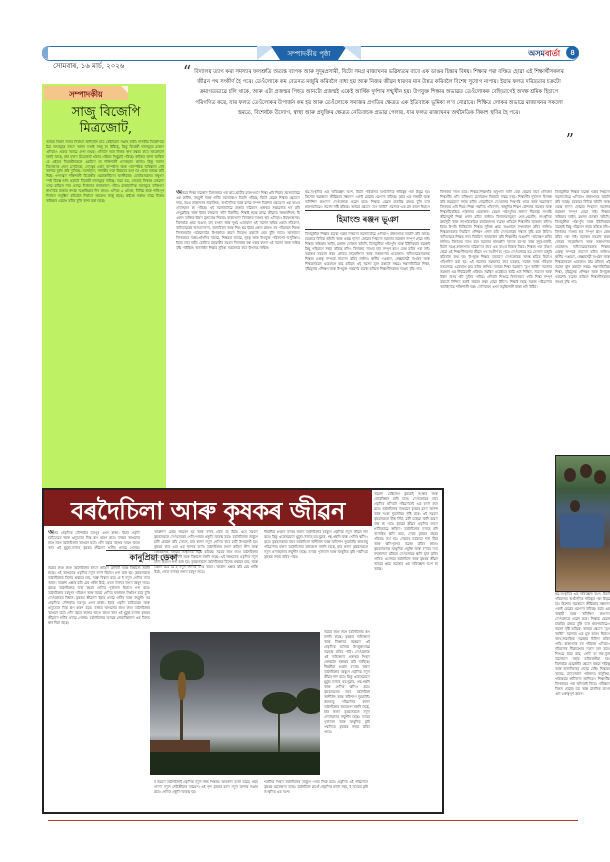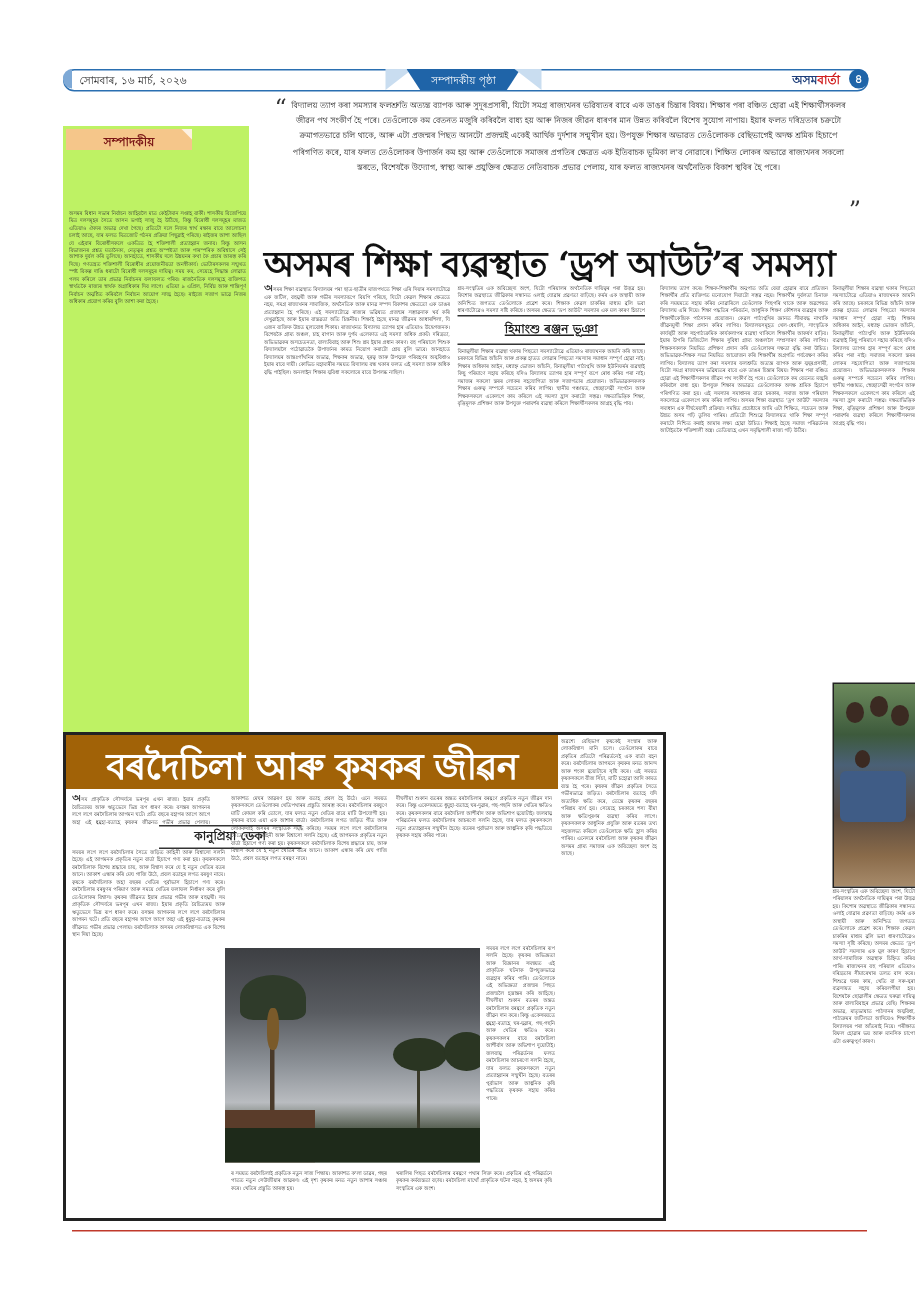--- a/index.html
+++ b/index.html
@@ -2,21 +2,21 @@
 <html><head>
 <meta charset="utf-8">
 <style>
   html, body { margin:0; padding:0; background:#ffffff; }
   body { width:610px; height:862px; position:relative; overflow:hidden; font-family:"DejaVu Sans", sans-serif; color:#222; }
   .page { position:absolute; left:0; top:0; width:610px; height:862px; }
 
   
   .hdr { position:absolute; left:42px; top:46px; width:535px; height:13px; border:1px solid #2a6fb1; border-radius:8px 8px 8px 8px; background:#fff; }
   .hdr-cap { position:absolute; left:-1px; top:-1px; width:6px; height:13px; background:#7ea9d6; border-radius:8px 0 0 8px; }
-  .hdr-date { position:absolute; left:10px; top:1px; font-size:7px; color:#222; }
+  .hdr-date { position:absolute; left:10px; top:13px; font-size:7px; color:#222; }
   .hdr-center { position:absolute; left:214px; top:-1px; width:104px; height:14px; }
   .hdr-center .tri-l { position:absolute; left:0; top:0; width:0; height:0; border-left:18px solid #c9ddf0; border-bottom:14px solid transparent; }
   .hdr-center .mid { position:absolute; left:14px; top:0; width:76px; height:14px; background:#1f64a8; clip-path:polygon(0 0,100% 0,88% 100%,12% 100%); }
   .hdr-center .tri-r { position:absolute; right:0; top:0; width:0; height:0; border-right:18px solid #c9ddf0; border-bottom:14px solid transparent; }
   .hdr-center .lbl { position:absolute; left:0; width:104px; top:2px; text-align:center; font-size:7px; color:#fff; }
   .hdr-brand { position:absolute; right:18px; top:0px; font-size:8px; font-weight:bold; color:#1f3f7a;text-align:right; }
   .hdr-brand .red { color:#d01d1d; }
   .hdr-num { position:absolute; right:-1px; top:-1px; width:13px; height:13px; border-radius:50%; background:#1f64a8; color:#fff; font-size:8px; text-align:center; line-height:13px; font-weight:bold; }
 
   
@@ -31,29 +31,29 @@
   .quote { position:absolute; left:178px; top:64px; width:400px; height:92px; }
   .quote .q1 { position:absolute; left:5px; top:-2px; font-family:"DejaVu Serif", serif; font-size:16px; color:#333; }
   .quote .q2 { position:absolute; right:4px; top:66px; font-family:"DejaVu Serif", serif; font-size:16px; color:#333; }
   .quote .txt { position:absolute; left:12px; top:2px; width:378px; font-size:5.3px; line-height:10.2px; text-align:center; color:#222; }
 
   .headline { position:absolute; left:176px; top:158px; width:400px; font-family:"DejaVu Serif", serif; font-size:23px; font-weight:bold; color:#111; white-space:nowrap; letter-spacing:-0.5px; }
 
   
   .col { position:absolute; font-size:3.4px; line-height:5px; color:#333; text-align:justify; overflow:hidden; }
   .col .dropcap { font-weight:bold; font-size:7px; }
-  .byline { position:absolute; left:305px; top:210px; width:125px; height:18px; border-top:1px solid #333; border-bottom:1px solid #333; text-align:center; font-size:8px; font-weight:bold; color:#222; line-height:17px;text-decoration:underline; }
+  .byline { position:absolute; left:305px; top:210px; width:125px; height:18px; border-top:1px solid #333; border-bottom:1px solid #333; text-align:center; font-size:8px; font-weight:bold; color:#222; line-height:17px; }
 
   
   .photo1 { position:absolute; left:555px; top:455px; width:55px; height:135px; border:1px solid #222; background:linear-gradient(180deg,#6c8a5c 0%,#3d5a3c 25%,#4a6076 40%,#5a4a3e 65%,#8a6b4a 85%,#a78b6b 100%); overflow:hidden; }
   .photo1 .p { position:absolute; border-radius:50%; background:#3b2a22; }
 
   
   .box2 { position:absolute; left:42px; top:488px; width:398px; height:322px; border:2px solid #222; background:#fff; }
-  .box2-head { position:absolute; left:0; top:0; width:328px; height:36px; background:#a16207; }
+  .box2-head { position:absolute; left:0; top:0; width:328px; height:36px; background:#7f1d1d; }
   .box2-head .t { position:absolute; left:0; width:328px; top:2px; text-align:center; font-family:"DejaVu Serif", serif; font-size:24px; color:#fff; font-weight:bold; white-space:nowrap; letter-spacing:-0.5px; }
   .box2-byline { position:absolute; left:62px; top:60px; width:95px; height:14px; border-top:1px solid #333; border-bottom:1px solid #333; text-align:center; font-size:8px; font-weight:bold; line-height:13px; color:#222; background:#fff; }
 
   
   .photo2 { position:absolute; left:150px; top:632px; width:170px; height:143px; background:linear-gradient(180deg,#3d3f43 0%,#595c61 30%,#8e9399 55%,#b9bcc0 72%,#46503f 86%,#1f2a1c 100%); overflow:hidden; }
   .palm { position:absolute; background:#2a3522; }
 
   .redline { position:absolute; left:48px; top:820px; width:530px; height:1px; background:#c0392b; }
 </style>
 </head>
@@ -73,31 +73,31 @@
     <span class="hdr-brand"><span>অসম</span><span class="red">বাৰ্তা</span></span>
     <span class="hdr-num">৪</span>
   </div>
 
   <div class="editorial">
     <div class="ed-tag">
       <span class="lbl">সম্পাদকীয়</span>
       <span class="corner"></span>
     </div>
     <div class="ed-title">
+      <div>সাজু বিজেপি মিত্ৰজোট,</div>
     </div>
     <div class="ed-body">অসমৰ বিধান সভাৰ নিৰ্বাচন আহিবলৈ মাত্ৰ কেইটামান সপ্তাহ বাকী। শাসকীয় বিজেপিয়ে মিত্ৰ দলসমূহৰ সৈতে আসন ভগাই সাজু হৈ উঠিছে, কিন্তু বিৰোধী দলসমূহৰ মাজত এতিয়াও ঐক্যৰ অভাৱ দেখা গৈছে। প্ৰতিটো দলে নিজৰ স্বাৰ্থ ৰক্ষাৰ বাবে আলোচনা চলাই আছে, যাৰ ফলত মিত্ৰজোট গঠনৰ প্ৰক্ৰিয়া পিছুৱাই পৰিছে। ৰাইজৰ আশা আছিল যে এইবাৰ বিৰোধীসকলে একত্ৰিত হৈ শক্তিশালী প্ৰত্যাহ্বান জনাব। কিন্তু আসন বিভাজনৰ প্ৰশ্নত মতানৈক্য, নেতৃত্বৰ প্ৰশ্নত অস্পষ্টতা আৰু পাৰস্পৰিক অবিশ্বাসে সেই আশাক দুৰ্বল কৰি তুলিছে। আনহাতে, শাসকীয় দলে উন্নয়নৰ কথা কৈ প্ৰচাৰ আৰম্ভ কৰি দিছে। গণতন্ত্ৰত শক্তিশালী বিৰোধীৰ প্ৰয়োজনীয়তা অনস্বীকাৰ্য। ভোটাৰসকলৰ সন্মুখত স্পষ্ট বিকল্প দাঙি ধৰাটো বিৰোধী দলসমূহৰ দায়িত্ব। সময় কম, সেয়েহে সিদ্ধান্ত লোৱাত পলম কৰিলে তাৰ প্ৰভাৱ নিৰ্বাচনৰ ফলাফলত পৰিব। ৰাজনৈতিক দলসমূহে ব্যক্তিগত স্বাৰ্থতকৈ ৰাজ্যৰ স্বাৰ্থক অগ্ৰাধিকাৰ দিব লাগে। এতিয়া ৯ এপ্ৰিল, নিৰ্বিঘ্ন আৰু শান্তিপূৰ্ণ নিৰ্বাচন অনুষ্ঠিত কৰিবলৈ নিৰ্বাচন আয়োগ সাজু হৈছে। ৰাইজে সজাগ ভাৱে নিজৰ অধিকাৰ প্ৰয়োগ কৰিব বুলি আশা কৰা হৈছে।</div>
   </div>
 
   <div class="quote">
     <span class="q1">“</span>
     <div class="txt">বিদ্যালয় ত্যাগ কৰা সমস্যাৰ ফলশ্ৰুতি অত্যন্ত ব্যাপক আৰু সুদূৰপ্ৰসাৰী, যিটো সমগ্ৰ ৰাজ্যখনৰ ভৱিষ্যতৰ বাবে এক ডাঙৰ চিন্তাৰ বিষয়। শিক্ষাৰ পৰা বঞ্চিত হোৱা এই শিক্ষাৰ্থীসকলৰ জীৱন পথ সংকীৰ্ণ হৈ পৰে। তেওঁলোকে কম বেতনত মজুৰি কৰিবলৈ বাধ্য হয় আৰু নিজৰ জীৱন ধাৰণৰ মান উন্নত কৰিবলৈ বিশেষ সুযোগ নাপায়। ইয়াৰ ফলত দৰিদ্ৰতাৰ চক্ৰটো ক্ৰমাগতভাৱে চলি থাকে, আৰু এটা প্ৰজন্মৰ পিছত আনটো প্ৰজন্মই একেই আৰ্থিক দুৰ্দশাৰ সন্মুখীন হয়। উপযুক্ত শিক্ষাৰ অভাৱত তেওঁলোকক বেছিভাগেই অদক্ষ শ্ৰমিক হিচাপে পৰিগণিত কৰে, যাৰ ফলত তেওঁলোকৰ উপাৰ্জন কম হয় আৰু তেওঁলোকে সমাজৰ প্ৰগতিৰ ক্ষেত্ৰত এক ইতিবাচক ভূমিকা ল'ব নোৱাৰে। শিক্ষিত লোকৰ অভাৱে ৰাজ্যখনৰ সকলো স্তৰতে, বিশেষকৈ উদ্যোগ, স্বাস্থ্য আৰু প্ৰযুক্তিৰ ক্ষেত্ৰত নেতিবাচক প্ৰভাৱ পেলায়, যাৰ ফলত ৰাজ্যখনৰ অৰ্থনৈতিক বিকাশ স্থবিৰ হৈ পৰে।</div>
     <span class="q2">”</span>
   </div>
 
-  <div class="headline">অসমৰ শিক্ষা ব্যৱস্থাত ‘ড্ৰপ আউট’ৰ সমস্যা</div>
 
   <div class="col" style="left:176px; top:190px; width:124px; height:250px;">
     <span class="dropcap">অ</span><span>সমৰ শিক্ষা ব্যৱস্থাত বিদ্যালয়ৰ পৰা ছাত্ৰ-ছাত্ৰীৰ মাজপথতে শিক্ষা এৰি দিয়াৰ সমস্যাটোৱে এক জটিল, বহুমুখী আৰু গভীৰ সমস্যাৰূপে বিয়পি পৰিছে, যিটো কেৱল শিক্ষাৰ ক্ষেত্ৰতে নহয়, সমগ্ৰ ৰাজ্যখনৰ সামাজিক, অৰ্থনৈতিক আৰু মানৱ সম্পদ বিকাশৰ ক্ষেত্ৰতো এক ডাঙৰ প্ৰত্যাহ্বান হৈ পৰিছে। এই সমস্যাটোৱে ৰাজ্যৰ ভৱিষ্যত প্ৰজন্মৰ সম্ভাৱনাক খৰ্ব কৰি দেখুৱাইছে আৰু ইয়াৰ বাস্তৱতা অতি চিন্তনীয়। শিক্ষাই হৈছে মানৱ জীৱনৰ আধাৰশিলা, যি এজন ব্যক্তিক উন্নত মূল্যবোধ শিকায়। ৰাজ্যখনত বিদ্যালয় ত্যাগৰ হাৰ এতিয়াও উদ্বেগজনক। বিশেষকৈ গ্ৰাম্য অঞ্চল, চাহ বাগান আৰু দুৰ্গম এলেকাত এই সমস্যা অধিক প্ৰকট। দৰিদ্ৰতা, অভিভাৱকৰ অসচেতনতা, বাল্যবিবাহ আৰু শিশু শ্ৰম ইয়াৰ প্ৰধান কাৰণ। বহু পৰিয়ালে শিশুক বিদ্যালয়লৈ পঠোৱাতকৈ উপাৰ্জনৰ কামত নিয়োগ কৰাটো শ্ৰেয় বুলি ভাবে। আনহাতে বিদ্যালয়ৰ আন্তঃগাঁথনিৰ অভাৱ, শিক্ষকৰ অভাৱ, দূৰত্ব আৰু উপযুক্ত পৰিবহণৰ অসুবিধাও ইয়াৰ বাবে দায়ী। কোভিড মহামাৰীৰ সময়ত বিদ্যালয় বন্ধ থকাৰ ফলত এই সমস্যা আৰু অধিক বৃদ্ধি পাইছিল। অনলাইন শিক্ষাৰ সুবিধা সকলোৰে বাবে উপলব্ধ নাছিল।</span>
   </div>
   <div class="col" style="left:305px; top:190px; width:125px; height:18px;">
     <span>শ্ৰম-সংস্কৃতিৰ এক অবিচ্ছেদ্য অংশ, যিটো পৰিয়ালৰ অৰ্থনৈতিক দায়িত্বৰ পৰা উদ্ভৱ হয়। কিশোৰ অৱস্থাতে জীৱিকাৰ সন্ধানত ওলাই যোৱাৰ প্ৰৱণতা বাঢ়িছে। কৰ্মৰ এক অস্থায়ী আৰু অনিশ্চিত জগতত তেওঁলোকে প্ৰৱেশ কৰে। শিক্ষাক কেৱল চাকৰিৰ মাধ্যম বুলি ভবা ধাৰণাটোৱেও সমস্যা সৃষ্টি কৰিছে। অসমৰ ক্ষেত্ৰত ‘ড্ৰপ আউট’ সমস্যাৰ এক মূল কাৰণ হিচাপে আৰ্থ-সামাজিক অৱস্থাক চিহ্নিত কৰিব পাৰি। ৰাজ্যখনৰ বহু পৰিয়াল এতিয়াও দৰিদ্ৰতাৰ সীমাৰেখাৰ তলত বাস কৰে। শিশুৱে ঘৰৰ কাম, খেতি বা সৰু-সুৰা ব্যৱসায়ত সহায় কৰিবলগীয়া হয়। বিশেষকৈ ছোৱালীৰ ক্ষেত্ৰত ঘৰুৱা দায়িত্ব আৰু বাল্যবিবাহৰ প্ৰভাৱ বেছি। শিক্ষকৰ অভাৱ, মাতৃভাষাত পাঠদানৰ অসুবিধা, পাঠ্যক্ৰমৰ জটিলতা আদিয়েও শিক্ষাৰ্থীক বিদ্যালয়ৰ পৰা আঁতৰাই নিয়ে। পৰীক্ষাত বিফল হোৱাৰ ভয় আৰু মানসিক চাপো এটা গুৰুত্বপূৰ্ণ কাৰণ।</span>
   </div>
   <div class="byline">হিমাংশু ৰঞ্জন ভূঞা</div>
   <div class="col" style="left:305px; top:232px; width:125px; height:208px;">
     <span>বিনামূলীয়া শিক্ষাৰ ব্যৱস্থা থকাৰ পিছতো সমস্যাটোৱে এতিয়াও ৰাজ্যখনক আমনি কৰি আছে। চৰকাৰে বিভিন্ন আঁচনি আৰু প্ৰকল্প হাতত লোৱাৰ পিছতো সমস্যাৰ সমাধান সম্পূৰ্ণ হোৱা নাই। শিক্ষাৰ অধিকাৰ আইন, মধ্যাহ্ন ভোজন আঁচনি, বিনামূলীয়া পাঠ্যপুথি আৰু ইউনিফৰ্মৰ ব্যৱস্থাই কিছু পৰিমাণে সহায় কৰিছে যদিও বিদ্যালয় ত্যাগৰ হাৰ সম্পূৰ্ণ ৰূপে ৰোধ কৰিব পৰা নাই। সমাজৰ সকলো স্তৰৰ লোকৰ সহযোগিতা আৰু সজাগতাৰ প্ৰয়োজন। অভিভাৱকসকলক শিক্ষাৰ গুৰুত্ব সম্পৰ্কে সচেতন কৰিব লাগিব। স্থানীয় পঞ্চায়ত, স্বেচ্ছাসেৱী সংগঠন আৰু শিক্ষকসকলে একেলগে কাম কৰিলে এই সমস্যা হ্ৰাস কৰাটো সম্ভৱ। দক্ষতাভিত্তিক শিক্ষা, বৃত্তিমূলক প্ৰশিক্ষণ আৰু উপযুক্ত পৰামৰ্শৰ ব্যৱস্থা কৰিলে শিক্ষাৰ্থীসকলৰ আগ্ৰহ বৃদ্ধি পাব।</span>

